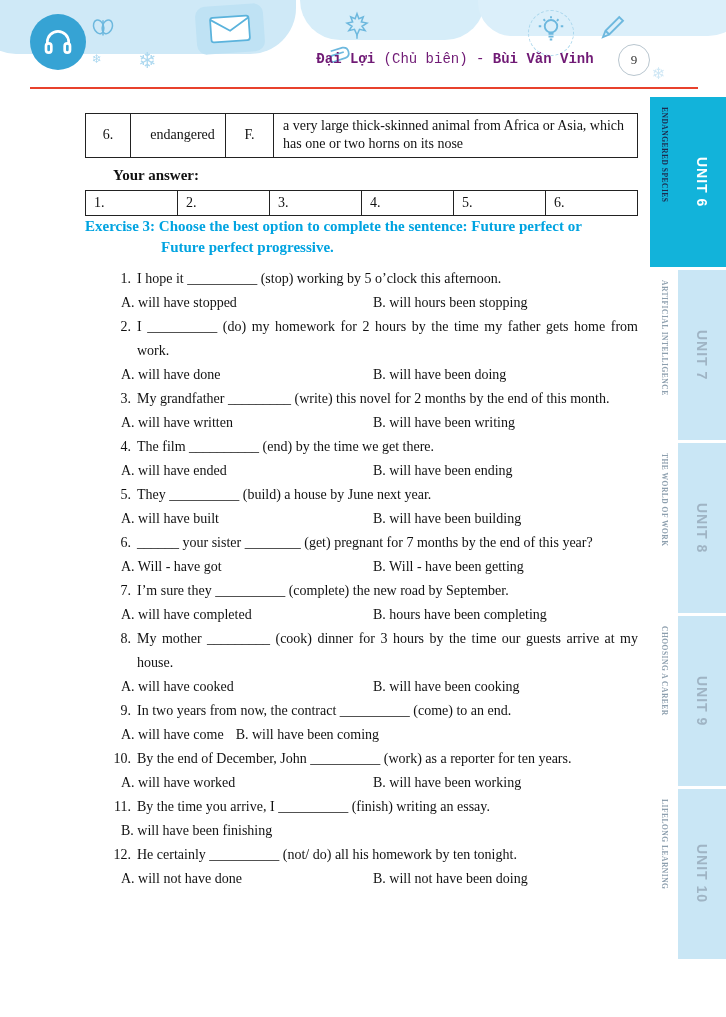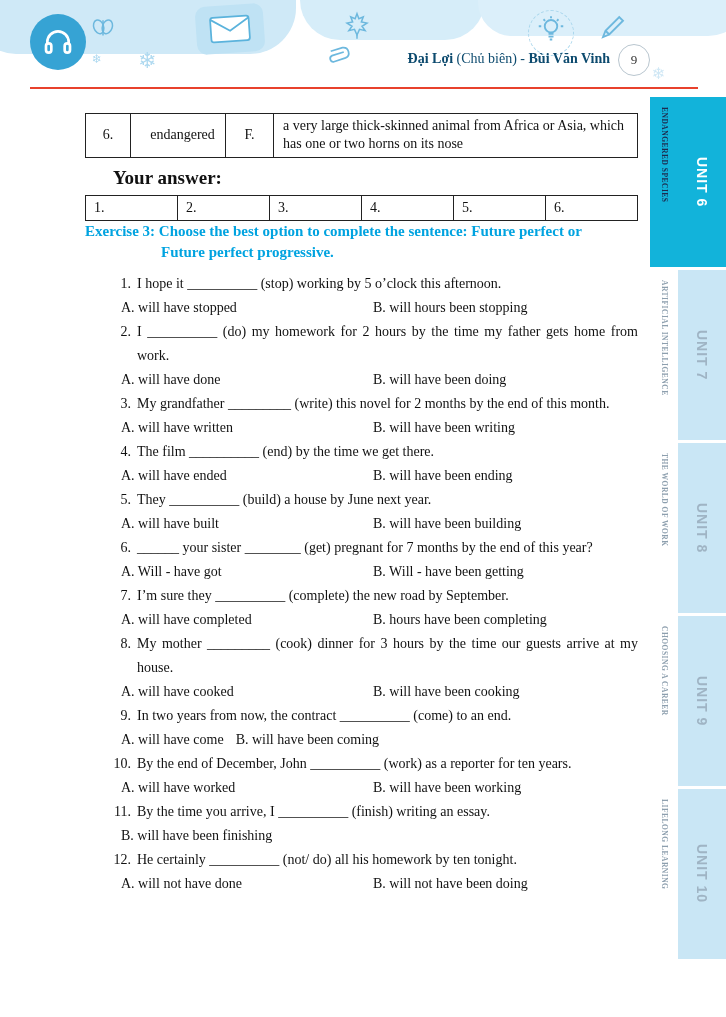--- a/index.html
+++ b/index.html
@@ -15,22 +15,22 @@
   .blob3 { left:478px; top:-22px; width:270px; height:58px; border-radius:0 0 40px 34px; background:#dbeffa; }
   .hp-circle { position:absolute; left:30px; top:14px; width:56px; height:56px; border-radius:50%;
     background:#36a3d4; display:flex; align-items:center; justify-content:center; }
   .envelope-blob { position:absolute; left:196px; top:5px; width:68px; height:48px; border-radius:10px;
     background:#bfe2f4; display:flex; align-items:center; justify-content:center; transform:rotate(-4deg); }
   .deco { position:absolute; }
   .snow { color:#aed9f0; font-family:"DejaVu Sans", sans-serif; }
   .bulb-ring { position:absolute; left:528px; top:10px; width:46px; height:46px;
     border:1px dashed #a9d6ec; border-radius:50%; }
   
-  .header-row { position:absolute; top:51px; left:300px; width:310px; text-align:right;
-    font-family:Liberation Serif, serif; font-size:14px; font-weight:bold; color:#0c4a6e; }
+  .header-row { position:absolute; top:51px; left:300px; width:310px; text-align:center;
+    font-family:Liberation Mono, monospace; font-size:14px; font-weight:bold; color:#701a75; }
   .header-row .role { font-weight:400; }
   .page-circle { position:absolute; top:44px; left:618px; width:32px; height:32px; border-radius:50%;
     background:#fff; border:1px solid #b9c6cf; display:flex; align-items:center; justify-content:center;
     font-size:13px; color:#333; font-family:"Liberation Serif", serif; }
   .red-rule { position:absolute; top:87px; left:30px; width:668px; height:2px; background:#e8412c; }
   
   .sidebar { position:absolute; top:97px; right:0; width:76px; }
   .tab { height:170px; margin-bottom:3px; display:flex; }
   .tab-topic { width:28px; display:flex; justify-content:center; align-items:flex-start; padding-top:10px; }
   .tab-label { flex:1; display:flex; align-items:center; justify-content:center; }
@@ -44,21 +44,21 @@
   .tab.active .topic { color:#1d2b4f; }
   .tab.active .unit { color:#ffffff; }
   
   .main { position:absolute; top:113px; left:85px; width:553px; font-size:14px; }
   table { border-collapse:collapse; width:100%; }
   td { border:1px solid #222; font-size:14px; }
   .c-num { width:45px; text-align:center; }
   .c-word { width:95px; text-align:center;padding-left:9px; }
   .c-letter { width:48px; text-align:center; }
   .c-def { padding:3px 9px; line-height:1.32; }
-  .your-answer { margin:9px 0 6px 28px; font-weight:bold; font-size:19px; }
+  .your-answer { margin:9px 0 6px 28px; font-weight:bold; font-size:15px; }
   .answer-table td { height:25px; padding-left:8px; width:16.66%; }
   .exercise-head { color:#00a3e0; font-weight:bold; font-size:15px; line-height:21px; }
   .exercise-head .l2 { padding-left:76px; }
   .questions { margin-top:9px; padding-left:24px; line-height:24px; }
   .q-line { display:flex; }
   .q-num { width:22px; text-align:right; margin-right:6px; flex-shrink:0; }
   .q-text { flex:1; text-align:justify; }
   .q-opts { display:flex; margin-left:12px; }
   .opt-a { width:252px; }
   .q-opts.inline .opt-a { width:auto; margin-right:12px; }

